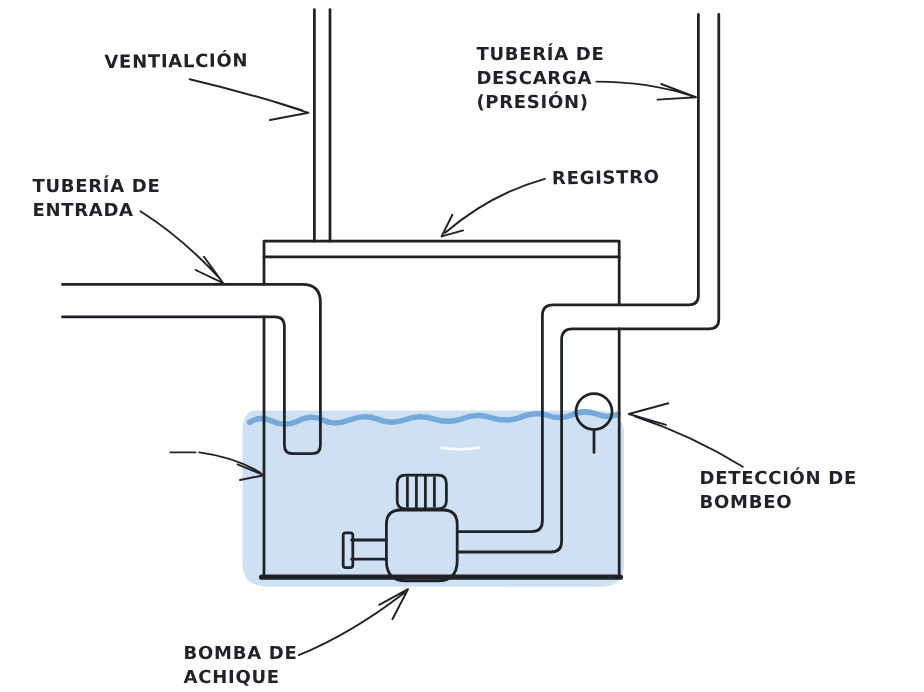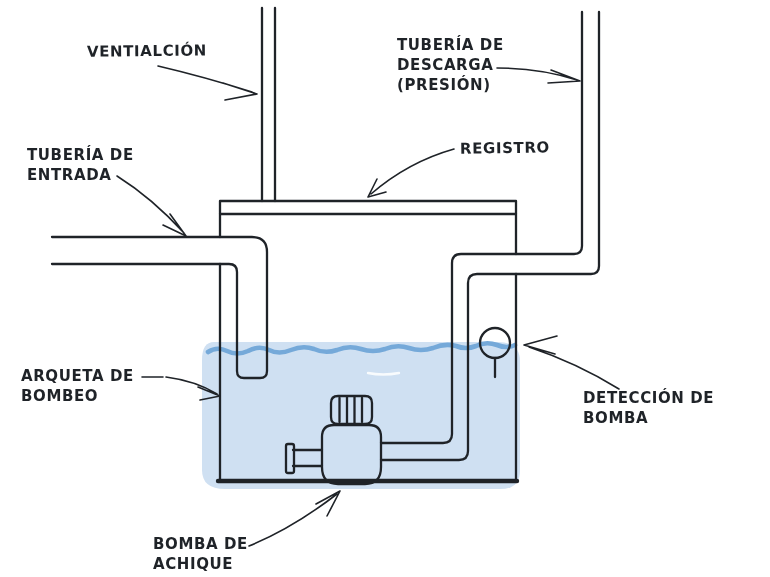--- a/index.html
+++ b/index.html
@@ -106,22 +106,20 @@
 
   <div class="lbl" style="left:397px;top:35px;">TUBERÍA DE
 DESCARGA
 (PRESIÓN)</div>
 
   <div class="lbl" style="left:27px;top:145px;">TUBERÍA DE
 ENTRADA</div>
 
   <div class="lbl" style="left:460px;top:138px;transform:rotate(-0.8deg);">REGISTRO</div>
 
-  <div class="lbl" style="left:21px;top:366px;">ARQUETA DE
-BOMBEO</div>
 
   <div class="lbl" style="left:583px;top:388px;">DETECCIÓN DE
-BOMBA</div>
+BOMBEO</div>
 
   <div class="lbl" style="left:153px;top:534px;">BOMBA DE
 ACHIQUE</div>
 
 </div>
 
 </body></html>

